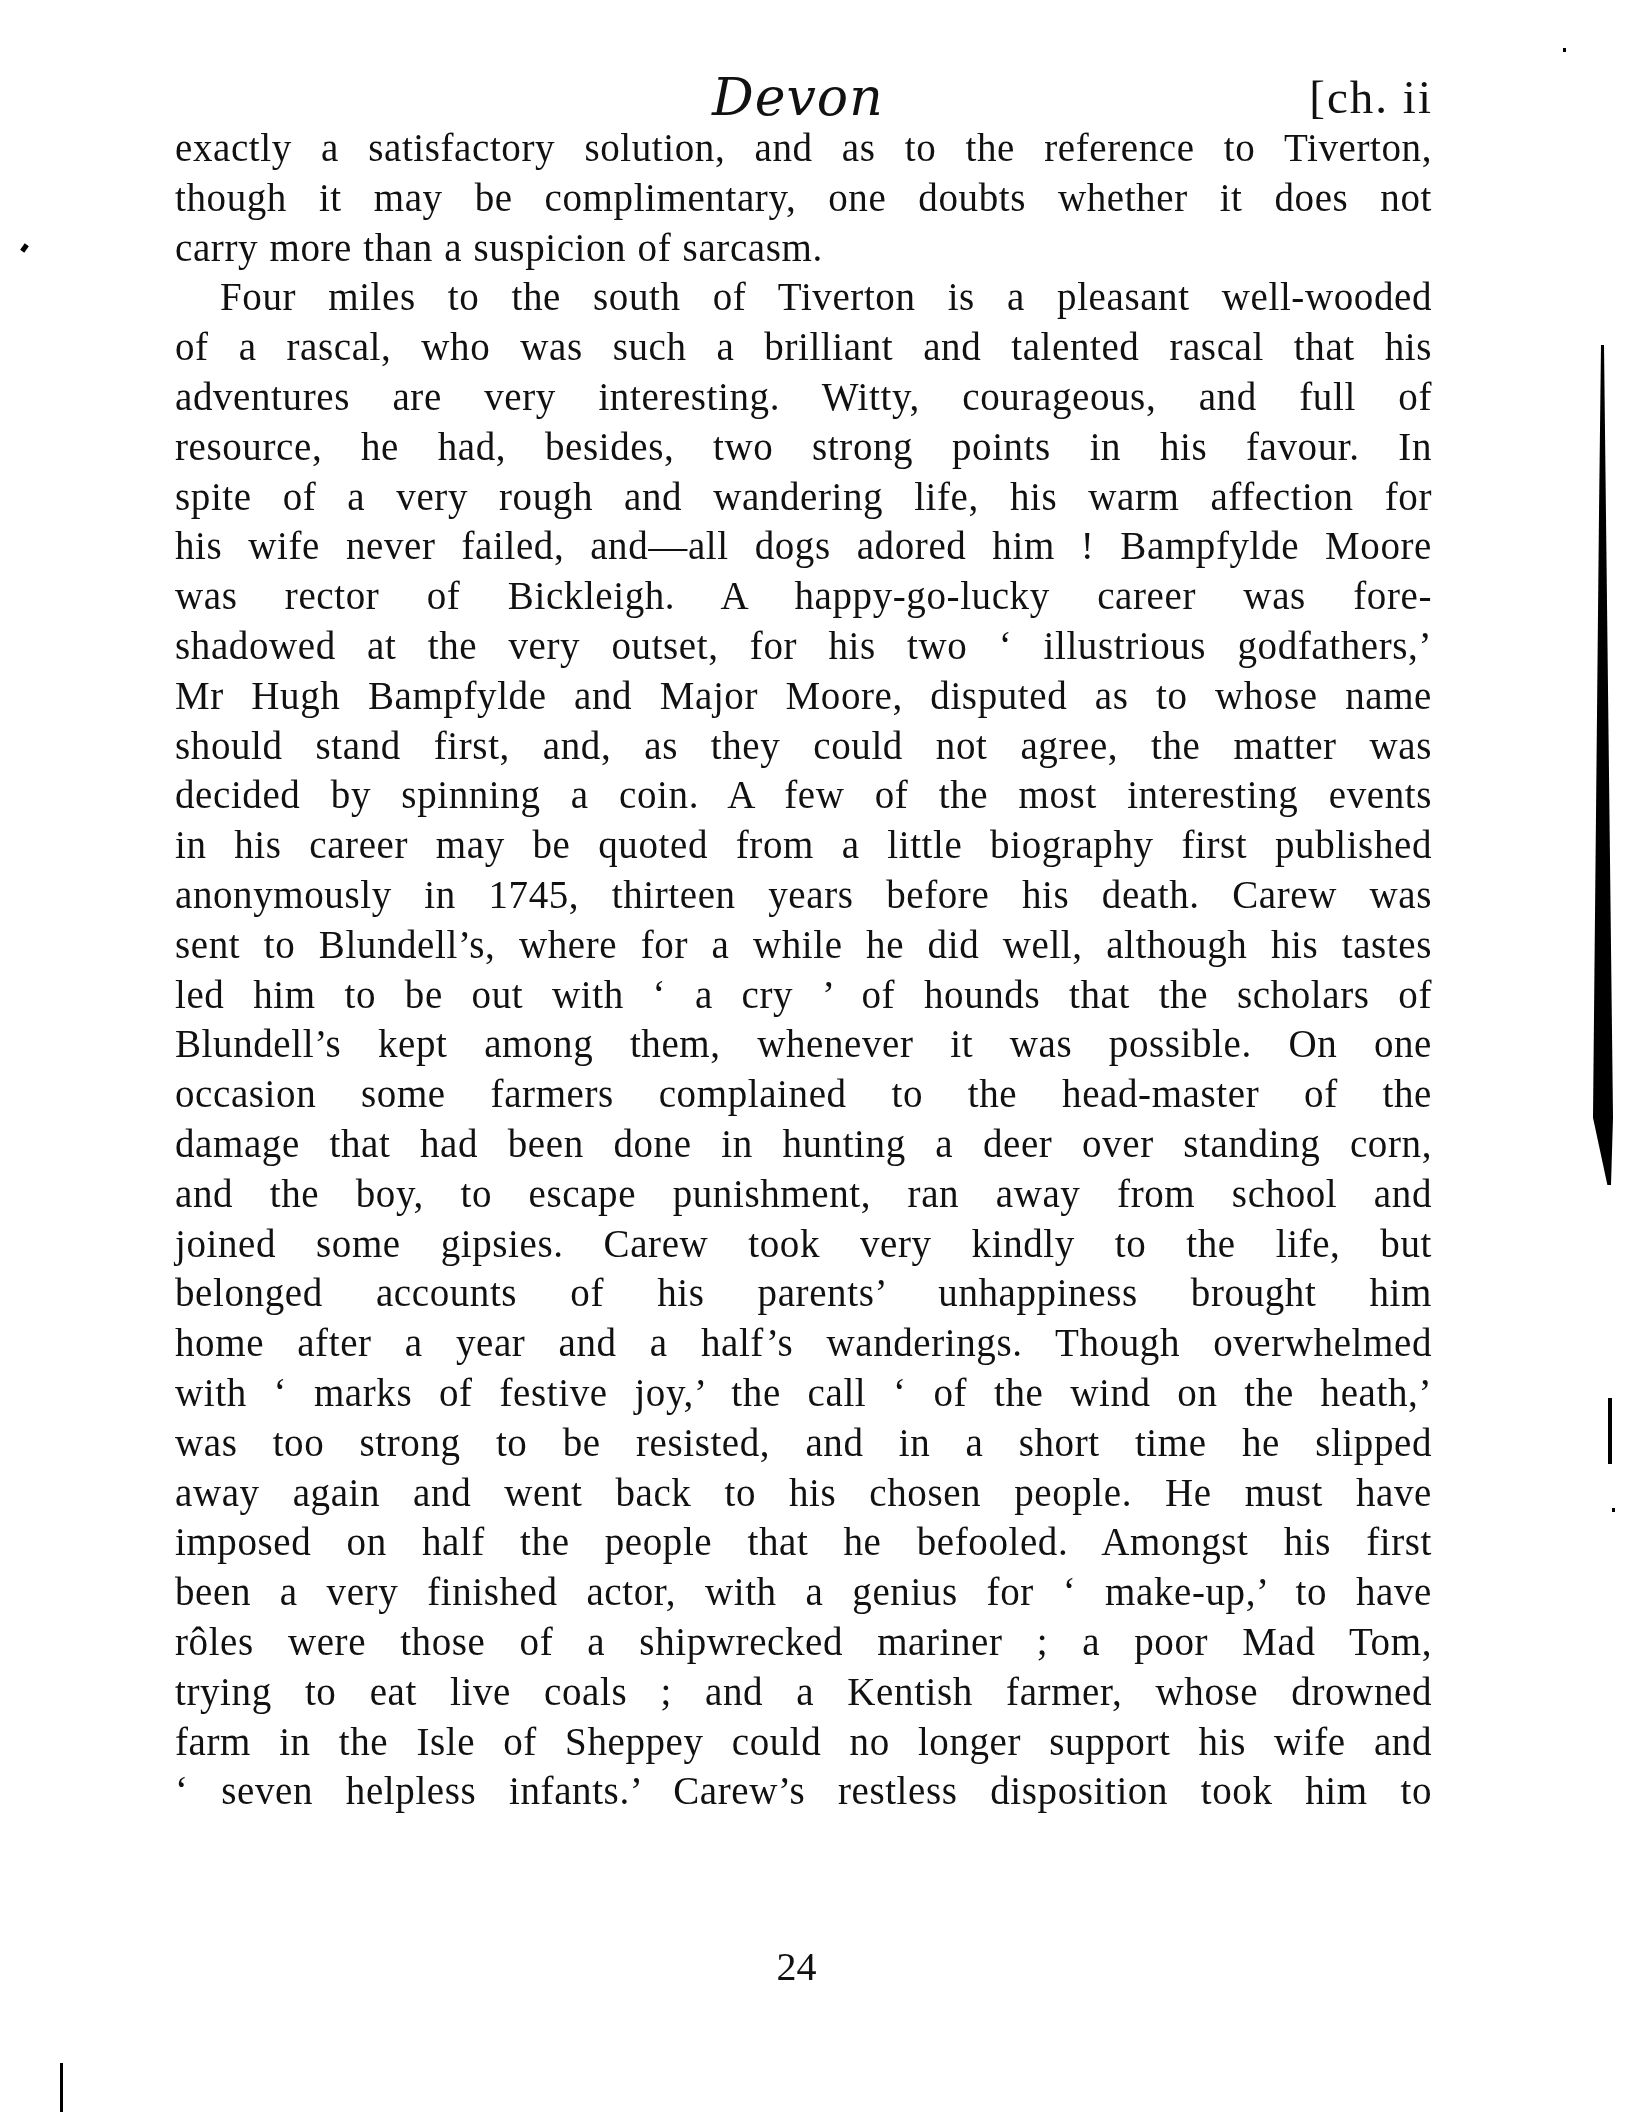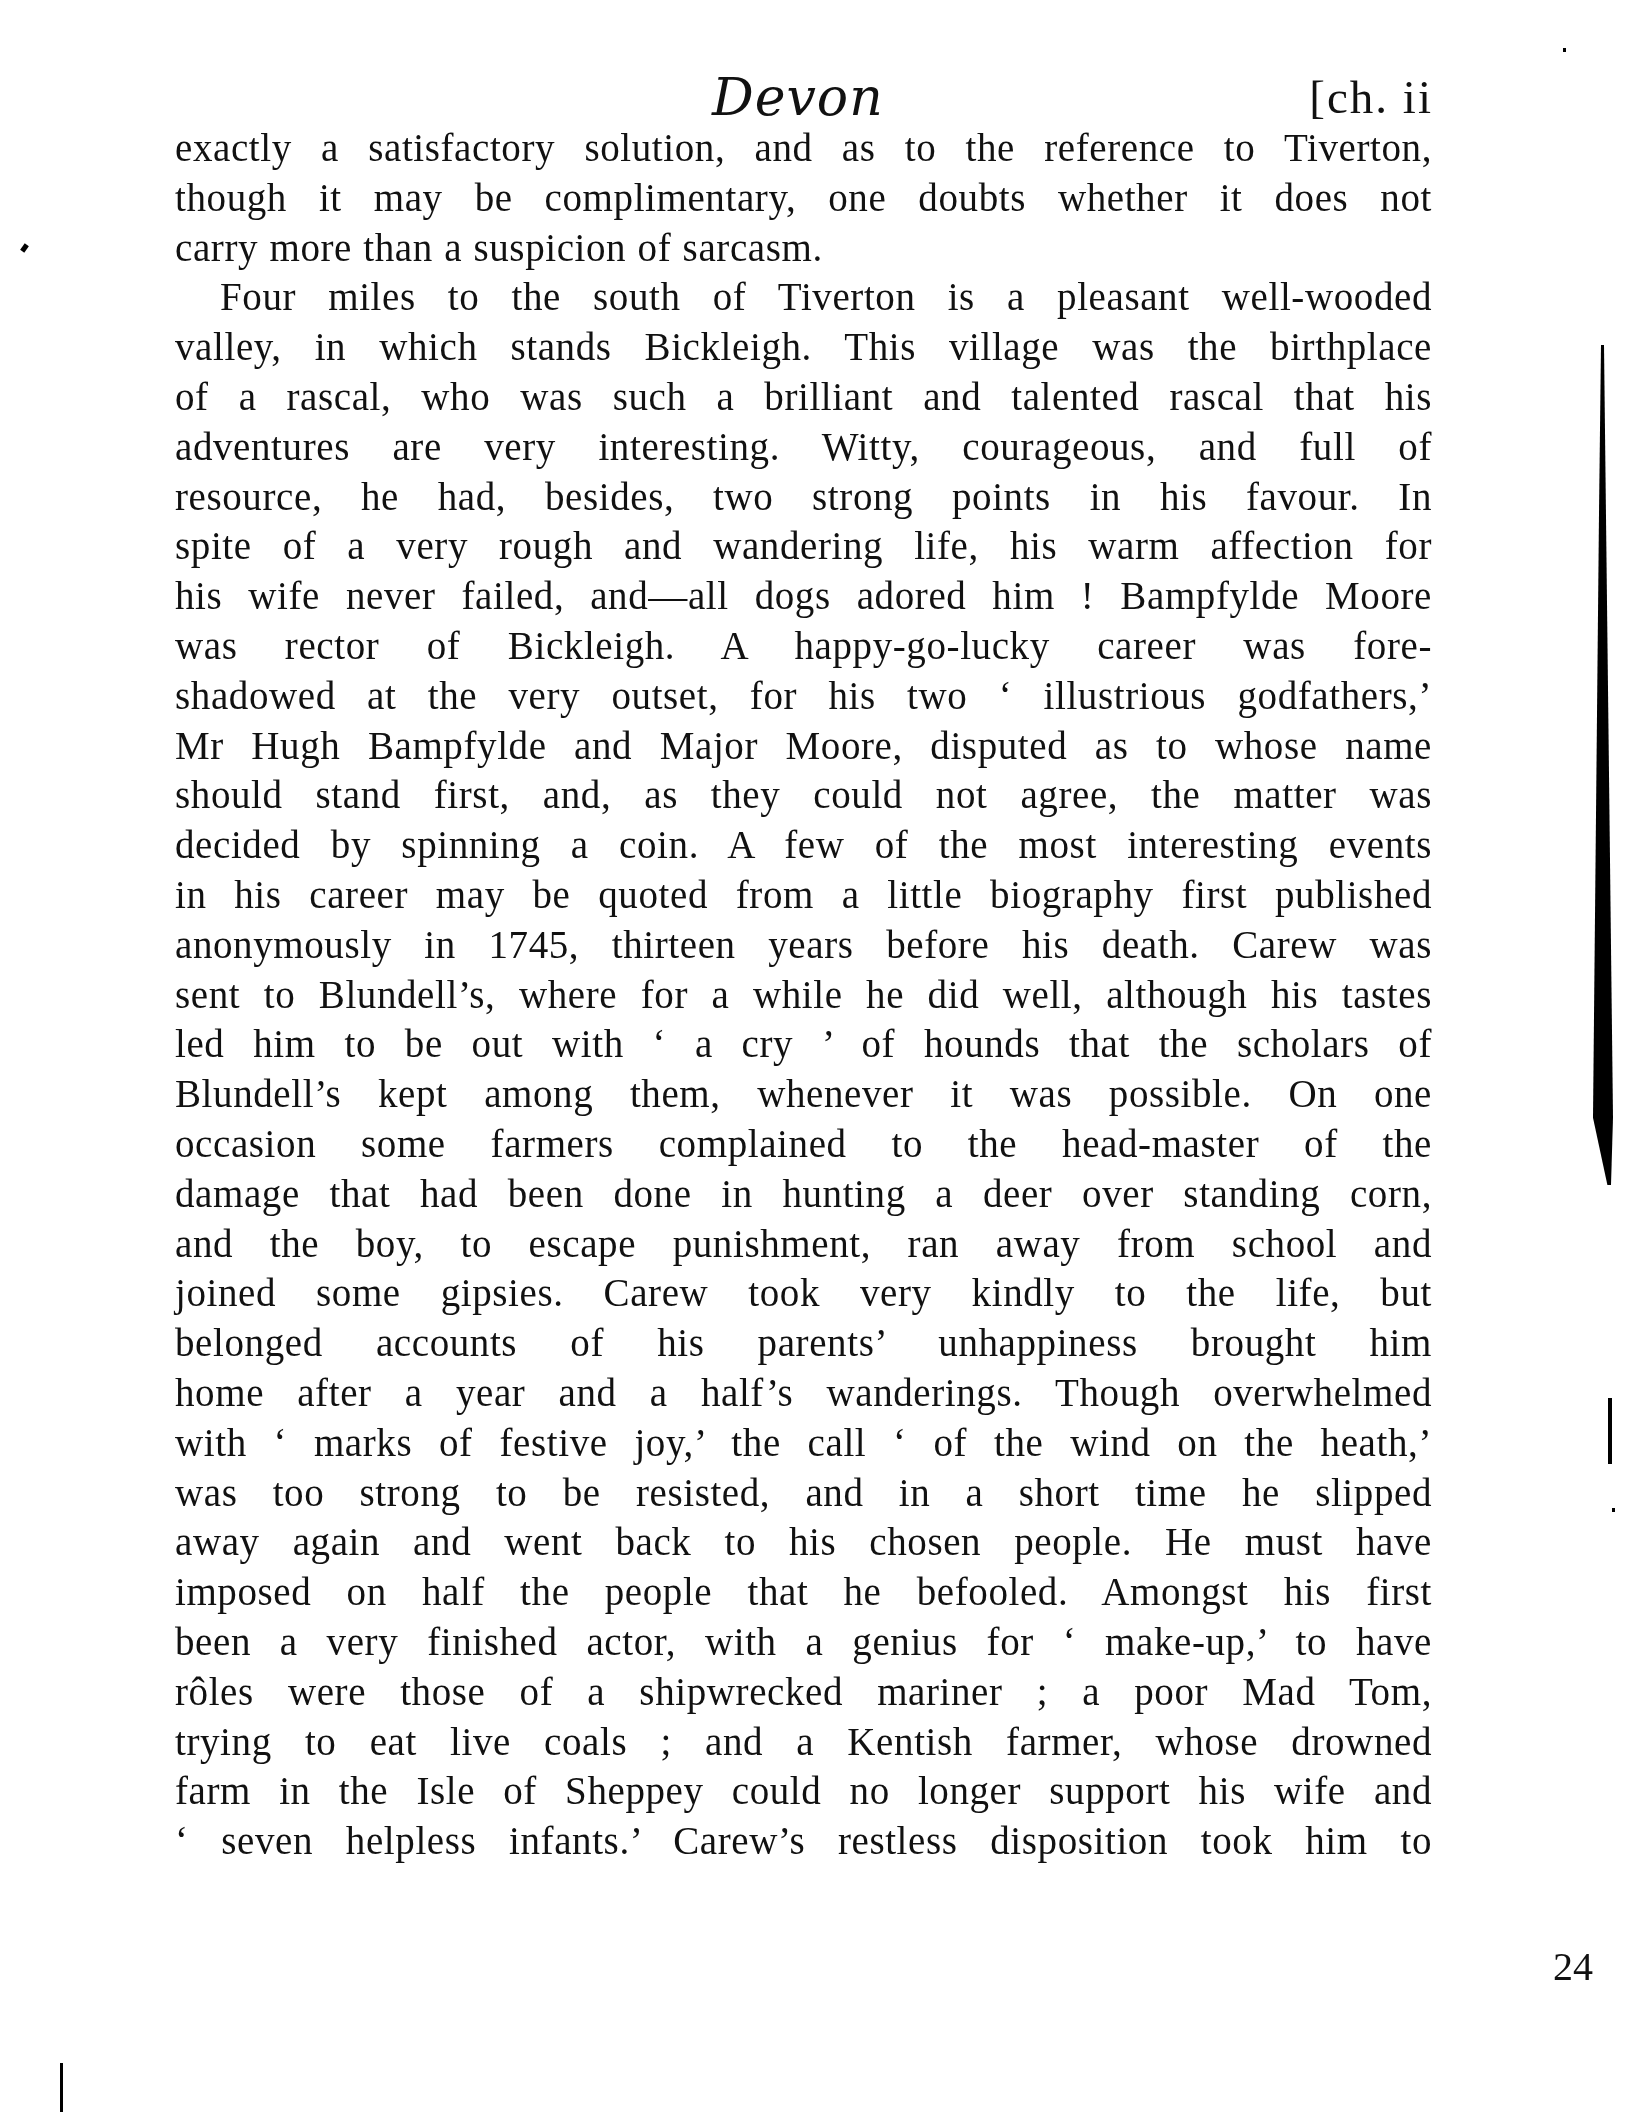--- a/index.html
+++ b/index.html
@@ -19,21 +19,21 @@
   .body-text { position: absolute; left: 175px; top: 123px; width: 1257px; }
   .line {
     height: 49.8px; line-height: 49.8px;
     font-family: "Liberation Serif", serif; font-size: 39px;
     text-align: justify; text-align-last: justify; white-space: nowrap;
     letter-spacing: 0.6px; word-spacing: 1px;
   }
   .line.last-of-para { text-align-last: left; }
   .line.indent { padding-left: 45px; }
   .folio {
-    position: absolute; top: 1945px; left: 0; width: 1593px; text-align: right;
+    position: absolute; top: 1945px; left: 0; width: 1593px; text-align: center;
     font-family: "Liberation Serif", serif; font-size: 40px; line-height: 44px;
   }
   .mark { position: absolute; background: #000; }
   .scan-bar {
     position: absolute; left: 1593px; top: 345px; width: 20px; height: 840px;
     background: #000;
     clip-path: polygon(40% 0, 55% 0, 100% 92%, 90% 100%, 72% 100%, 0 92%, 30% 20%);
   }
 </style>
 </head>
@@ -47,21 +47,20 @@
   </div>
 
   <div class="body-text" id="body-text">
       <div>
         <div class="line">exactly a satisfactory solution, and as to the reference to Tiverton,</div>
         <div class="line">though it may be complimentary, one doubts whether it does not</div>
         <div class="line last-of-para">carry more than a suspicion of sarcasm.</div>
       </div>
       <div>
         <div class="line indent">Four miles to the south of Tiverton is a pleasant well-wooded</div>
-        <div class="line">valley, in which stands Bickleigh.  This village was the birthplace</div>
         <div class="line">of a rascal, who was such a brilliant and talented rascal that his</div>
         <div class="line">adventures are very interesting.  Witty, courageous, and full of</div>
         <div class="line">resource, he had, besides, two strong points in his favour.  In</div>
         <div class="line">spite of a very rough and wandering life, his warm affection for</div>
         <div class="line">his wife never failed, and—all dogs adored him ! Bampfylde Moore</div>
         <div class="line">was rector of Bickleigh.  A happy-go-lucky career was fore-</div>
         <div class="line">shadowed at the very outset, for his two ‘ illustrious godfathers,’</div>
         <div class="line">Mr Hugh Bampfylde and Major Moore, disputed as to whose name</div>
         <div class="line">should stand first, and, as they could not agree, the matter was</div>
         <div class="line">decided by spinning a coin.  A few of the most interesting events</div>

